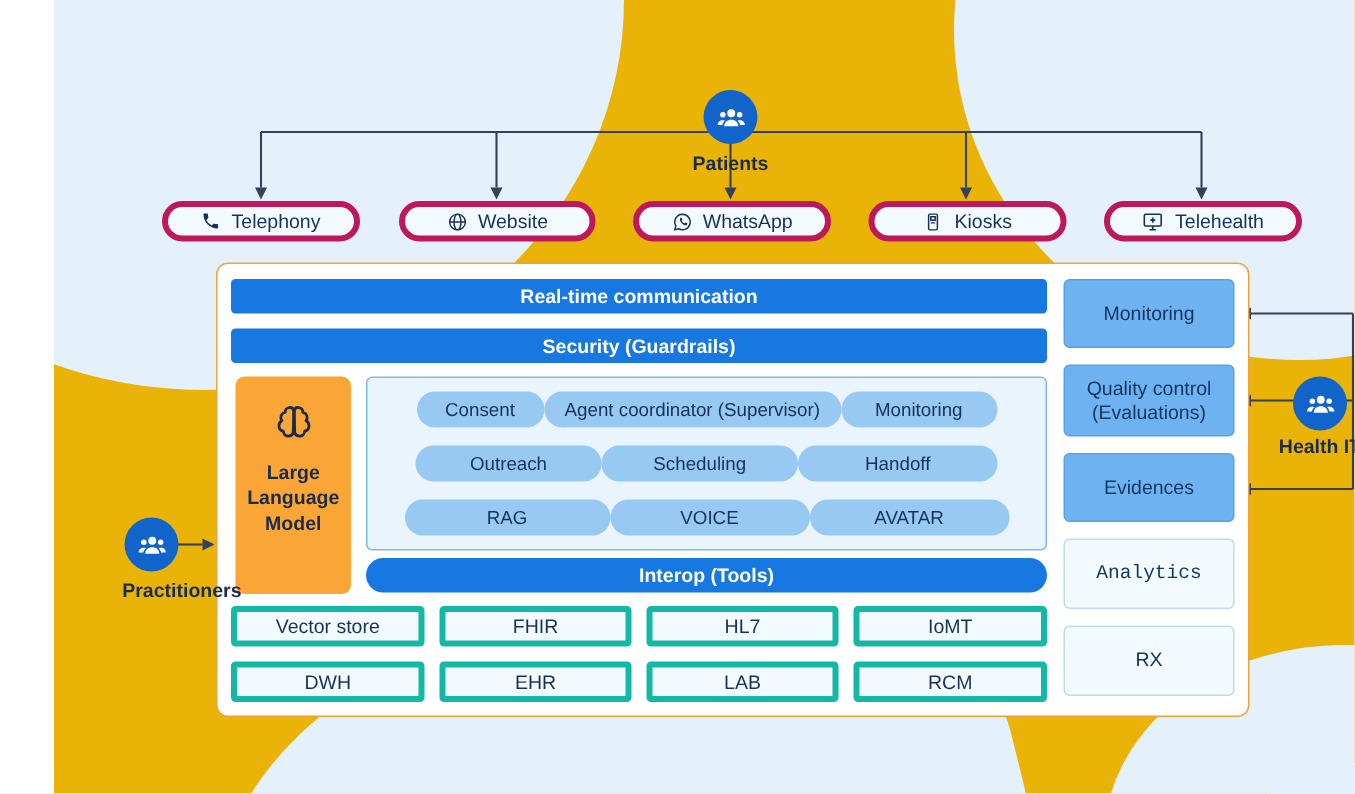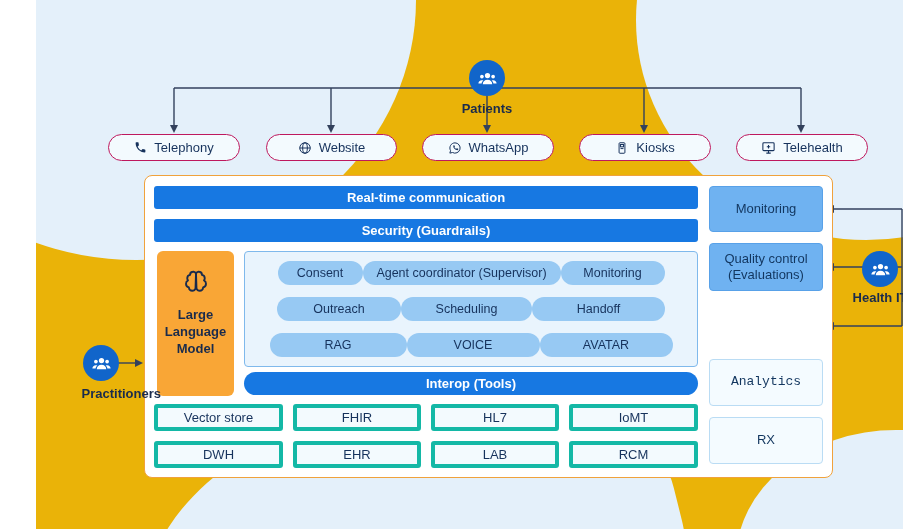--- a/index.html
+++ b/index.html
@@ -7,21 +7,21 @@
   body { font-family:"Liberation Sans", sans-serif; color:#16325c; }
   .canvas { position:relative; width:903px; height:529px; background:#eab308; overflow:hidden;margin-left:36px; }
   .blob { position:absolute; background:#e4f0fa; border-radius:50%; }
   .connectors { position:absolute; left:0; top:0; width:903px; height:529px; pointer-events:none; }
 
   .node-circle { position:absolute; width:36px; height:36px; border-radius:50%;
     background:#1165ca; display:flex; align-items:center; justify-content:center; }
   .node-label { position:absolute; font-size:13px; font-weight:700; color:#1a2b4c; text-align:center; }
 
   .channel { position:absolute; top:134px; height:27px; border-radius:14px;
-    background:#f3fafe; border:1px solid #be185d; display:flex; align-items:center;
+    background:#f3fafe; border:4px solid #be185d; display:flex; align-items:center;
     justify-content:center; gap:7px; font-size:13px; font-weight:500; color:#16325c; }
 
   .main-box { position:absolute; left:108px; top:175px; width:689px; height:303px;
     background:#ffffff; border:1.5px solid #f0a23c; border-radius:8px; }
 
   .bar { position:absolute; background:#1778e2; color:#ffffff; font-size:13px; font-weight:600;
     display:flex; align-items:center; justify-content:center; border-radius:3px; }
 
   .llm-box { position:absolute; left:121px; top:251px; width:77px; height:145px;
     background:#f9a636; border-radius:6px; display:flex; flex-direction:column;
@@ -181,20 +181,21 @@
   <div class="databox" style="left:257px;top:404px;width:128px;">FHIR</div>
   <div class="databox" style="left:395px;top:404px;width:128px;">HL7</div>
   <div class="databox" style="left:533px;top:404px;width:129px;">IoMT</div>
   <div class="databox" style="left:118px;top:441px;width:129px;">DWH</div>
   <div class="databox" style="left:257px;top:441px;width:128px;">EHR</div>
   <div class="databox" style="left:395px;top:441px;width:128px;">LAB</div>
   <div class="databox" style="left:533px;top:441px;width:129px;">RCM</div>
 
   <div class="rightbox solid" style="top:186px;height:46px;">Monitoring</div>
   <div class="rightbox solid" style="top:243px;height:48px;">Quality control (Evaluations)</div>
+  <div class="rightbox solid" style="top:302px;height:46px;">Evidences</div>
   <div class="rightbox plain" style="top:359px;height:47px;font-family:Liberation Mono, monospace;">Analytics</div>
   <div class="rightbox plain" style="top:417px;height:47px;">RX</div>
 
   <div class="node-circle" style="left:47px;top:345px;">
     <svg viewBox="0 0 24 24" width="21" height="21">
       <g fill="#ffffff">
         <circle cx="12" cy="8.6" r="3"></circle>
         <path d="M6.6 18.5c0-3 2.4-5 5.4-5s5.4 2 5.4 5z"></path>
         <circle cx="5.6" cy="9.8" r="2.1"></circle>
         <path d="M1.6 17.6c0-2.2 1.7-3.7 3.9-3.7.6 0 1.2.1 1.7.4-1.2 1-1.9 2.4-1.9 3.3z"></path>

